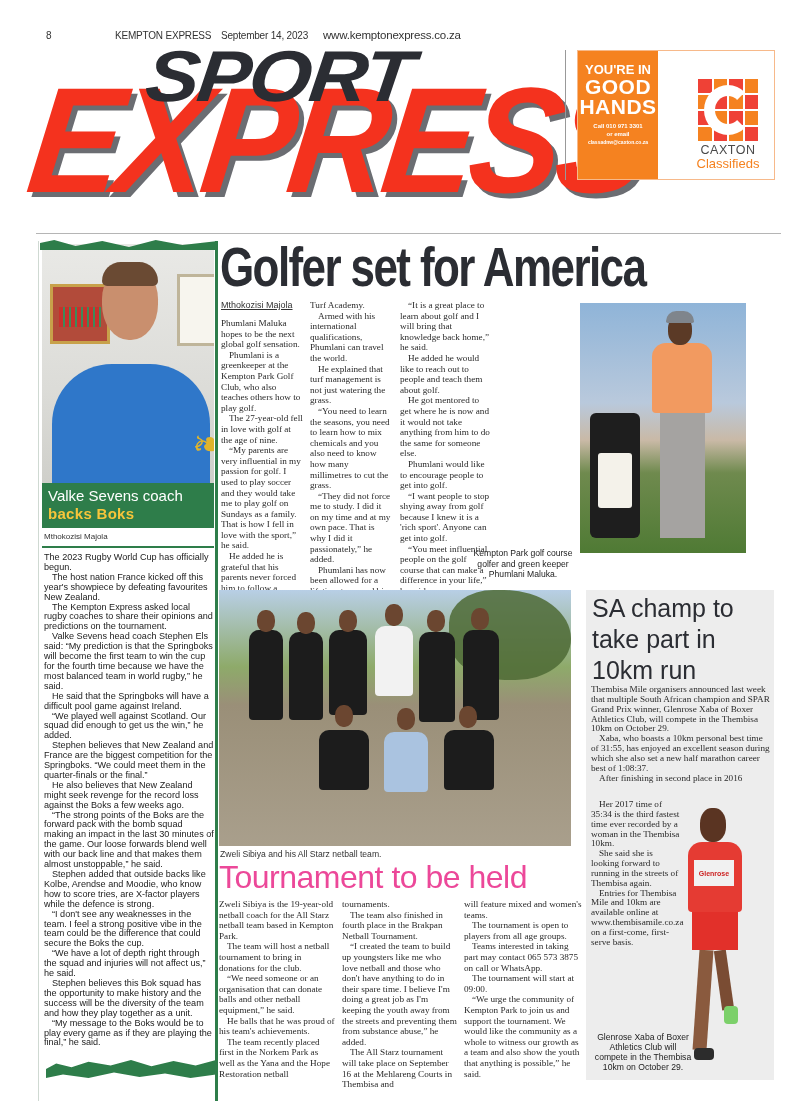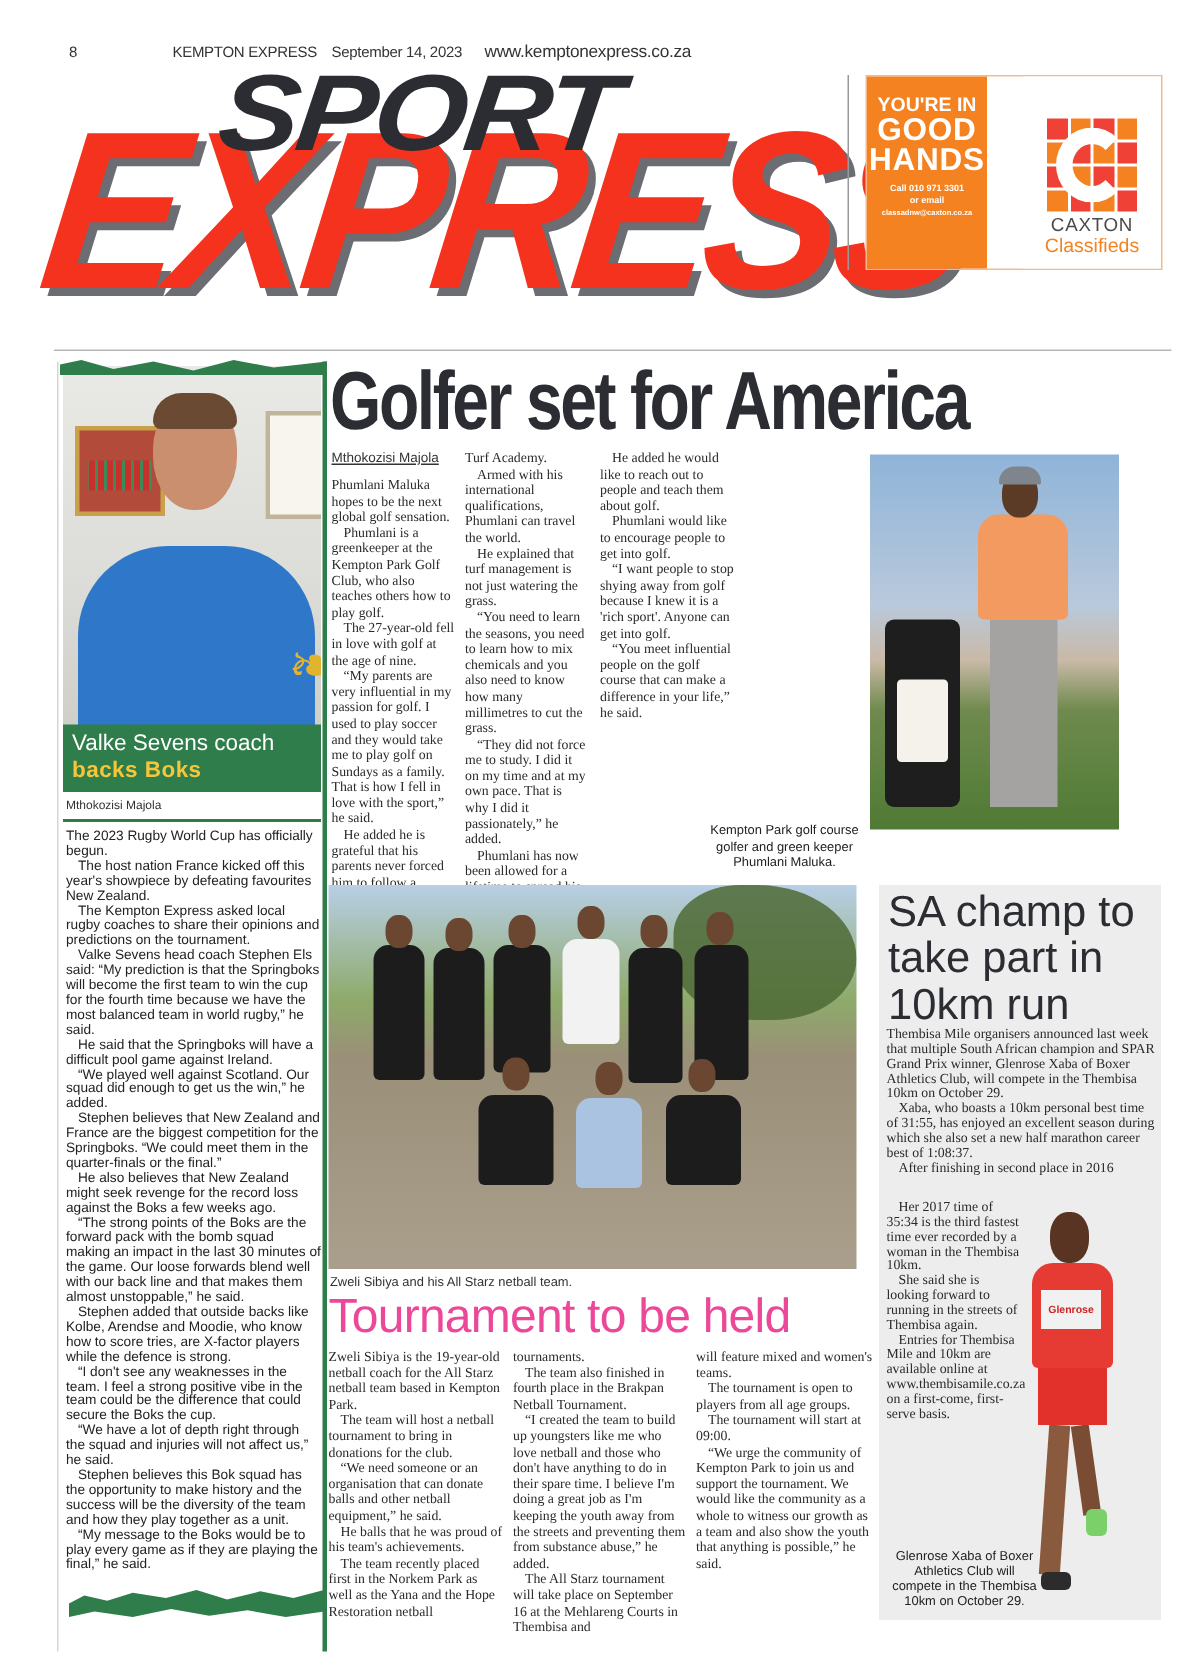--- a/index.html
+++ b/index.html
@@ -80,21 +80,21 @@
   .np-white { background: #f2f2f2 !important; }
   .np-blue { background: #aac3e0 !important; }
   .net-caption { left: 220px; top: 849px; font-size: 8.6px; color: #333; }
   .tour-head { left: 219px; top: 858px; font-size: 32px; line-height: 38px; color: #ec4899; letter-spacing: -0.5px; font-family: "Liberation Sans", sans-serif; }
   .tour-c1 { left: 219px; top: 899px; width: 117px; }
   .tour-c2 { left: 342px; top: 899px; width: 115px; }
   .tour-c3 { left: 464px; top: 899px; width: 118px; }
 
   
   .champ-box { left: 586px; top: 590px; width: 188px; height: 490px; background: #ededed; }
-  .champ-head { left: 592px; top: 593px; width: 180px; font-size: 29px; line-height: 31px; color: #2b2d33; font-family: "Liberation Sans", sans-serif; }
+  .champ-head { left: 592px; top: 593px; width: 180px; font-size: 25px; line-height: 31px; color: #2b2d33; font-family: "Liberation Sans", sans-serif; }
   .champ-body { left: 591px; top: 685px; width: 180px; font-size: 9.2px; line-height: 9.85px; }
   .champ-narrow { left: 591px; top: 800px; width: 90px; font-size: 9.2px; line-height: 9.85px; }
   .champ-caption { left: 594px; top: 1032px; width: 98px; text-align: center; font-size: 8.6px; line-height: 10px; color: #222; }
   .runner { left: 680px; top: 800px; width: 70px; height: 270px; }
   .rn-head { left: 20px; top: 8px; width: 26px; height: 34px; background: #5a3422; border-radius: 45%; }
   .rn-top { left: 8px; top: 42px; width: 54px; height: 70px; background: #e53b33; border-radius: 14px 14px 4px 4px; }
   .rn-bib { left: 14px; top: 60px; width: 40px; height: 26px; background: #f1f1f1; font-size: 7px; color: #c22; text-align: center; padding-top: 10px; font-weight: 700; }
   .rn-shorts { left: 12px; top: 110px; width: 46px; height: 40px; background: #e2302a; }
   .rn-leg1 { left: 16px; top: 150px; width: 14px; height: 100px; background: #8a5a3e; transform: rotate(4deg); }
   .rn-leg2 { left: 38px; top: 150px; width: 12px; height: 60px; background: #7a4c33; transform: rotate(-8deg); }
@@ -200,21 +200,23 @@
 <div class="abs serif-col golf-c2">
   <p class="noind">Turf Academy.</p>
   <p>Armed with his international qualifications, Phumlani can travel the world.</p>
   <p>He explained that turf management is not just watering the grass.</p>
   <p>“You need to learn the seasons, you need to learn how to mix chemicals and you also need to know how many millimetres to cut the grass.</p>
   <p>“They did not force me to study. I did it on my time and at my own pace. That is why I did it passionately,” he added.</p>
   <p>Phumlani has now been allowed for a lifetime to spread his wings and to play golf as well as do turf management in America.</p>
   <p>“It is still under wraps at the moment, I don't want to say much about it, but I will be going to America later this year.</p>
 </div>
 <div class="abs serif-col golf-c3">
+  <p>“It is a great place to learn about golf and I will bring that knowledge back home,” he said.</p>
   <p>He added he would like to reach out to people and teach them about golf.</p>
+  <p>He got mentored to get where he is now and it would not take anything from him to do the same for someone else.</p>
   <p>Phumlani would like to encourage people to get into golf.</p>
   <p>“I want people to stop shying away from golf because I knew it is a 'rich sport'. Anyone can get into golf.</p>
   <p>“You meet influential people on the golf course that can make a difference in your life,” he said.</p>
 </div>
 <div class="abs golf-caption">Kempton Park golf course golfer and green keeper Phumlani Maluka.</div>
 <div class="abs golfer-photo">
   <div class="abs gp-bag">
       <i></i>
     </div>
   <div class="abs gp-pants"></div>
@@ -255,20 +257,21 @@
 </div>
 <div class="abs serif-col tour-c2">
   <p class="noind">tournaments.</p>
   <p>The team also finished in fourth place in the Brakpan Netball Tournament.</p>
   <p>“I created the team to build up youngsters like me who love netball and those who don't have anything to do in their spare time. I believe I'm doing a great job as I'm keeping the youth away from the streets and preventing them from substance abuse,” he added.</p>
   <p>The All Starz tournament will take place on September 16 at the Mehlareng Courts in Thembisa and</p>
 </div>
 <div class="abs serif-col tour-c3">
   <p class="noind">will feature mixed and women's teams.</p>
   <p>The tournament is open to players from all age groups.</p>
+  <p>Teams interested in taking part may contact 065 573 3875 on call or WhatsApp.</p>
   <p>The tournament will start at 09:00.</p>
   <p>“We urge the community of Kempton Park to join us and support the tournament. We would like the community as a whole to witness our growth as a team and also show the youth that anything is possible,” he said.</p>
 </div>
 
 <div class="abs champ-box"></div>
 <div class="abs champ-head">SA champ to take part in 10km run</div>
 <div class="abs serif-col champ-body">
   <p class="noind">Thembisa Mile organisers announced last week that multiple South African champion and SPAR Grand Prix winner, Glenrose Xaba of Boxer Athletics Club, will compete in the Thembisa 10km on October 29.</p>
   <p>Xaba, who boasts a 10km personal best time of 31:55, has enjoyed an excellent season during which she also set a new half marathon career best of 1:08:37.</p>
   <p>After finishing in second place in 2016</p>

